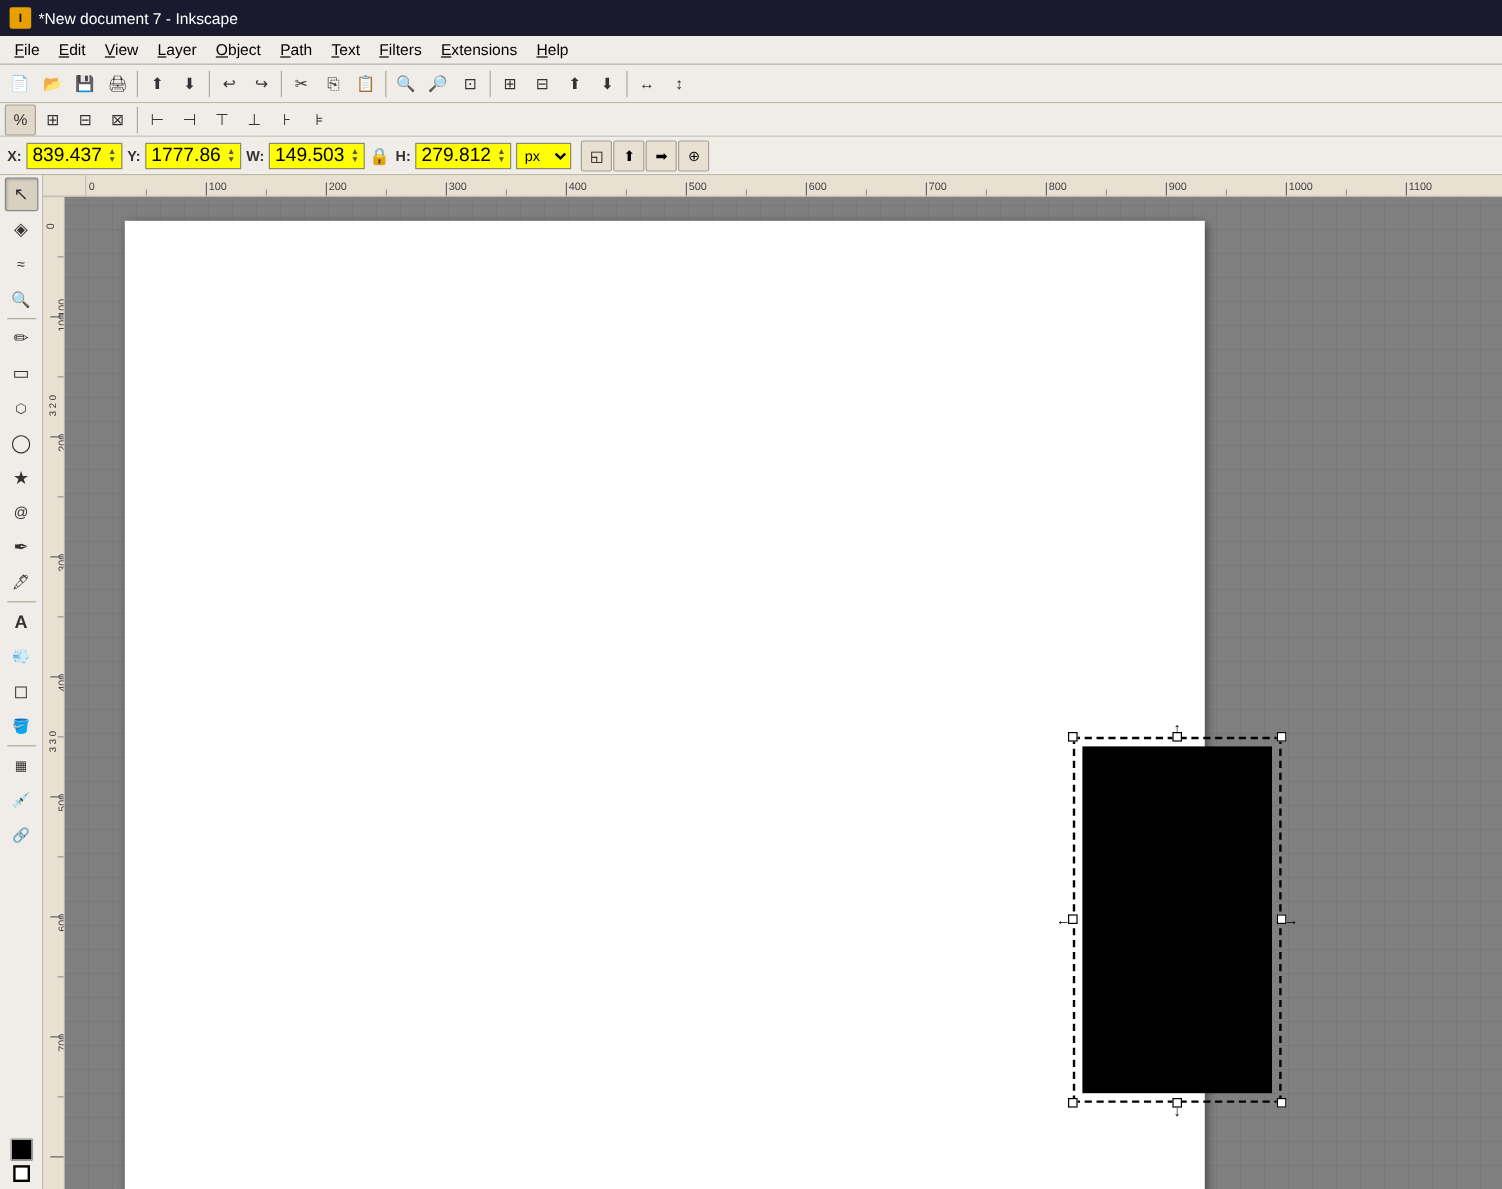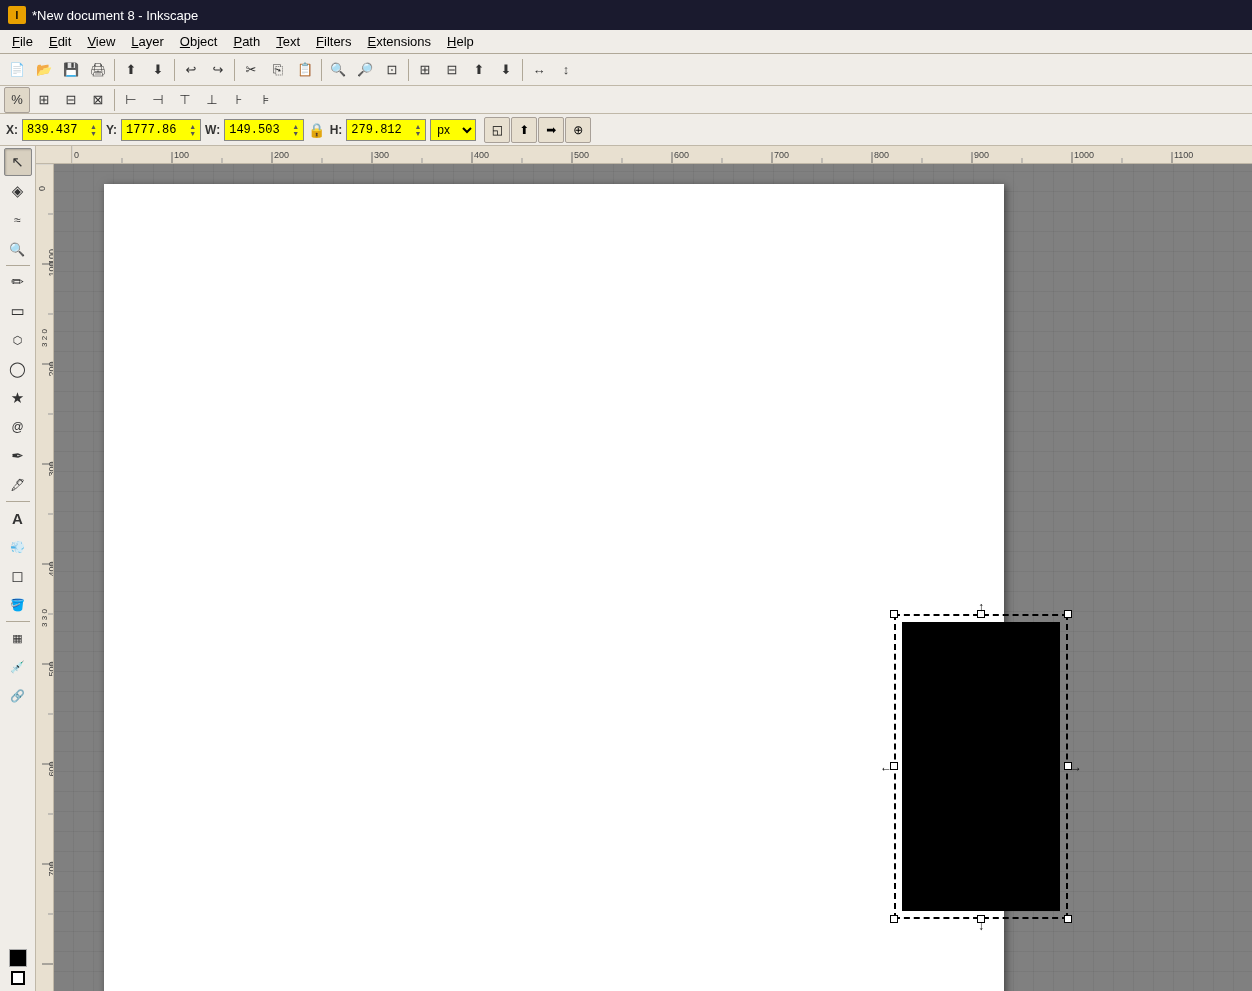--- a/index.html
+++ b/index.html
@@ -85,23 +85,22 @@
       height: 22px;
       width: 80px;
       font-size: 12px;
       padding: 0 4px;
       display: flex; align-items: center; justify-content: space-between;
     }
     .coord-input input {
       background: transparent;
       border: none;
       outline: none;
-      font-size: 12px;
+      font-size: 16px;
       width: 60px;
-      font-family: Liberation Mono, monospace;
     }
     .spinner { display: flex; flex-direction: column; }
     .spinner span { font-size: 7px; line-height: 1; cursor: pointer; color: #555; }
     .lock-icon { font-size: 14px; color: #555; cursor: pointer; }
     .unit-select {
       background: #ffff00;
       border: 1px solid #888;
       height: 22px;
       font-size: 12px;
       cursor: pointer;
@@ -209,21 +208,21 @@
       flex-direction: row;
       flex: 1;
       overflow: hidden;
     }
   </style>
 </head>
 <body>
 
 <div id="titlebar">
   <div class="app-icon">I</div>
-  <span>*New document 8 - Inkscape</span>
+  <span>*New document 7 - Inkscape</span>
 </div>
 
 <div id="menubar">
   <div class="menu-item"><u>F</u>ile</div>
   <div class="menu-item"><u>E</u>dit</div>
   <div class="menu-item"><u>V</u>iew</div>
   <div class="menu-item"><u>L</u>ayer</div>
   <div class="menu-item"><u>O</u>bject</div>
   <div class="menu-item"><u>P</u>ath</div>
   <div class="menu-item"><u>T</u>ext</div>

